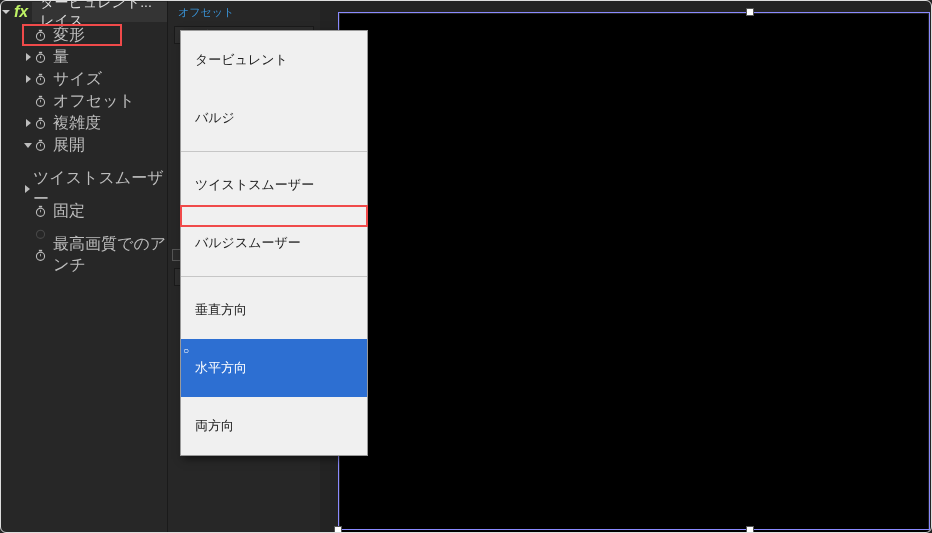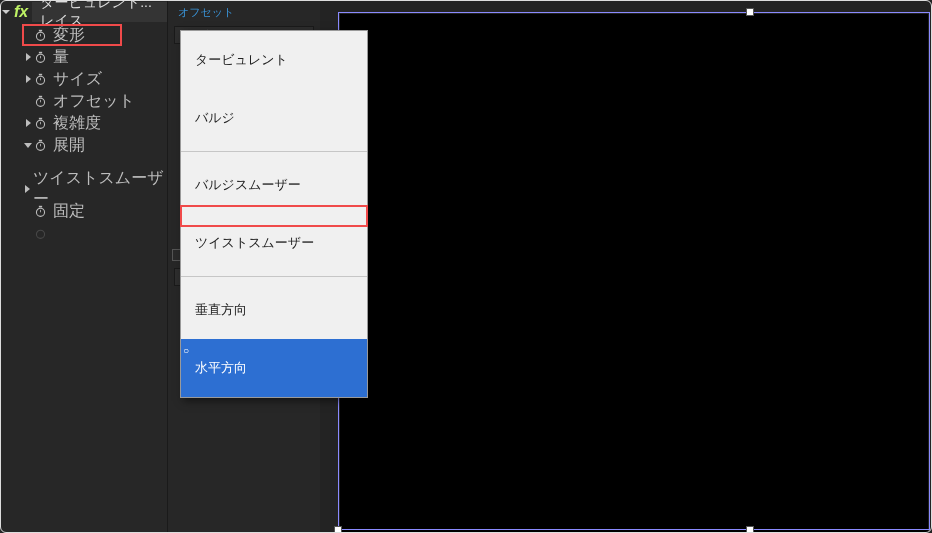--- a/index.html
+++ b/index.html
@@ -175,20 +175,30 @@
     </div>
 
     <div class="prop-row indent-2">
       <span class="stopwatch" style="opacity:.4;">
         <svg viewBox="0 0 16 16">
             <circle cx="8" cy="9" r="5" fill="none" stroke="#777" stroke-width="1.3"></circle>
           </svg>
       </span>
     </div>
 
+    <div class="prop-row indent-2">
+      <span class="stopwatch">
+        <svg viewBox="0 0 16 16">
+            <circle cx="8" cy="9" r="5" fill="none" stroke="#bdbdbd" stroke-width="1.3"></circle>
+            <rect x="6" y="1" width="4" height="2" fill="#bdbdbd"></rect>
+            <line x1="8" y1="9" x2="8" y2="6" stroke="#bdbdbd"></line>
+          </svg>
+      </span>
+      <span class="prop-label">最高画質でのアンチ</span>
+    </div>
   </div>
 
   <div class="middle-panel">
     <div class="effect-header">
       <span class="reset-link">オフセット</span>
     </div>
     <div class="dropdown-value">
       <span>水平方向</span>
       <span class="dd-chev"></span>
     </div>
@@ -247,23 +257,24 @@
       </svg>
     </div>
 
   </div>
 </div>
 
 <div class="popup">
   <div class="popup-item">タービュレント</div>
   <div class="popup-item">バルジ</div>
   <div class="popup-sep"></div>
+  <div class="popup-item">ツイストスムーザー</div>
   <div class="popup-item">バルジスムーザー</div>
-  <div class="popup-item">ツイストスムーザー</div>
   <div class="popup-sep"></div>
   <div class="popup-item">垂直方向</div>
   <div class="popup-item selected">水平方向</div>
+  <div class="popup-item">両方向</div>
   <div class="highlight-red" style="top:174px; height:22px;"></div>
 </div>
 
 <div class="highlight-red" style="left:22px; top:24px; width:100px; height:22px;"></div>
 
 <div class="outer-frame"></div>
 
 </body></html>

